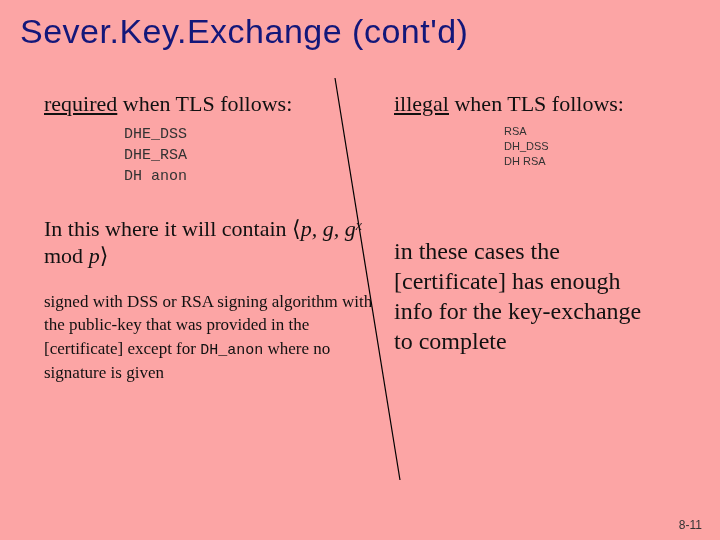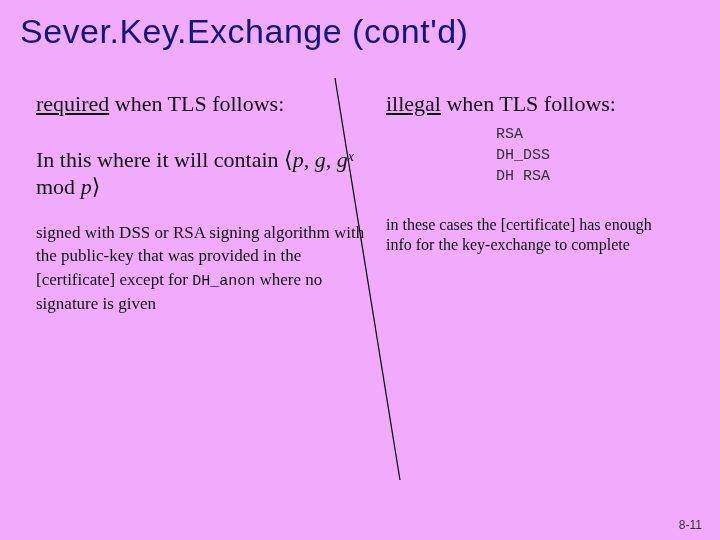--- a/index.html
+++ b/index.html
@@ -1,25 +1,25 @@
 <!DOCTYPE html>
 <html><head>
 <meta charset="utf-8">
 <style>
   * { margin: 0; padding: 0; box-sizing: border-box; }
   html, body { width: 720px; height: 540px; background: #fff; font-family: Arial, Helvetica, sans-serif; }
-  .slide { position: relative; width: 720px; height: 540px; background: #f0abfc; overflow: hidden; }
+  .slide { position: relative; width: 720px; height: 540px; background: #fca5a5; overflow: hidden; }
   .title { position: absolute; left: 20px; top: 12px; font-size: 34px; color: #13177a; letter-spacing: 0.5px; font-weight: 400; }
-  .content { position: absolute; left: 36px; top: 90px; width: 630px; height: 390px; }
+  .content { position: absolute; left: 44px; top: 90px; width: 630px; height: 390px; }
   .col-left { position: absolute; left: 0; top: 0; width: 330px; }
   .col-right { position: absolute; left: 350px; top: 0; width: 270px; }
   .lead { font-family: Georgia, 'Times New Roman', serif; font-size: 22px; color: #111; line-height: 1.25; }
   .under { text-decoration: underline; }
   .cipher { font-family: "Courier New", monospace; font-size: 15px; color: #333; line-height: 1.4; padding-left: 80px; padding-top: 6px; }
-  .cipher-r { font-family: Liberation Mono, monospace; font-size: 15px; color: #333; line-height: 1.4; padding-left: 110px; padding-top: 6px; }
+  .cipher-r { font-family: Liberation Sans, sans-serif; font-size: 11px; color: #333; line-height: 1.4; padding-left: 110px; padding-top: 6px; }
   .math { font-family: "Times New Roman", serif; font-size: 22px; font-style: italic; }
   .angle { font-style: normal; }
   .sup { position: relative; top: -6px; font-size: 14px; }
   .signed { font-family: Georgia, 'Times New Roman', serif; font-size: 17px; color: #111; line-height: 1.4; }
   .mono { font-family: "Courier New", monospace; font-size: 15px; font-style: normal; }
   .caption { position: absolute; left: 28px; top: 494px; font-size: 20px; color: #222; }
   .pagenum { position: absolute; right: 18px; bottom: 8px; font-size: 12px; color: #333; text-align: right; }
   .divider { position: absolute; left: 0; top: 0; width: 720px; height: 540px; pointer-events: none; }
 </style>
 </head>
@@ -31,38 +31,41 @@
   <svg class="divider" viewBox="0 0 720 540">
     <line x1="335" y1="78" x2="400" y2="480" stroke="#000" stroke-width="1.2"></line>
   </svg>
 
   <div class="content">
 
     <div class="col-left">
       <div class="lead">
         <span class="under">required</span><span> when TLS follows:</span>
       </div>
+      <div class="cipher" style="white-space:pre;">DHE_DSS
+DHE_RSA
+DH anon</div>
       <div style="height:28px;"></div>
       <div class="lead">
         <span>In this where it will contain </span>
         <span class="math"><span class="angle">⟨</span>p, g, g<span class="sup">x</span> <span style="font-style:normal;">mod</span> p<span class="angle">⟩</span></span>
       </div>
       <div style="height:20px;"></div>
       <div class="signed">
         <span>signed with DSS or RSA signing algorithm with the public-key that was provided in the [certificate] except for </span><span class="mono">DH_anon</span><span> where no signature is given</span>
       </div>
     </div>
 
     <div class="col-right">
       <div class="lead">
         <span class="under">illegal</span><span> when TLS follows:</span>
       </div>
       <div class="cipher-r" style="white-space:pre;">RSA
 DH_DSS
 DH RSA</div>
       <div style="height:28px;"></div>
-      <div class="lead" style="font-size:16px;">in these cases the [certificate] has enough info for the key-exchange to complete</div>
+      <div class="lead" style="font-size:24px;margin-top:38px;">in these cases the [certificate] has enough info for the key-exchange to complete</div>
     </div>
 
   </div>
 
   <div class="pagenum">8-11</div>
 </div>
 
 </body></html>

